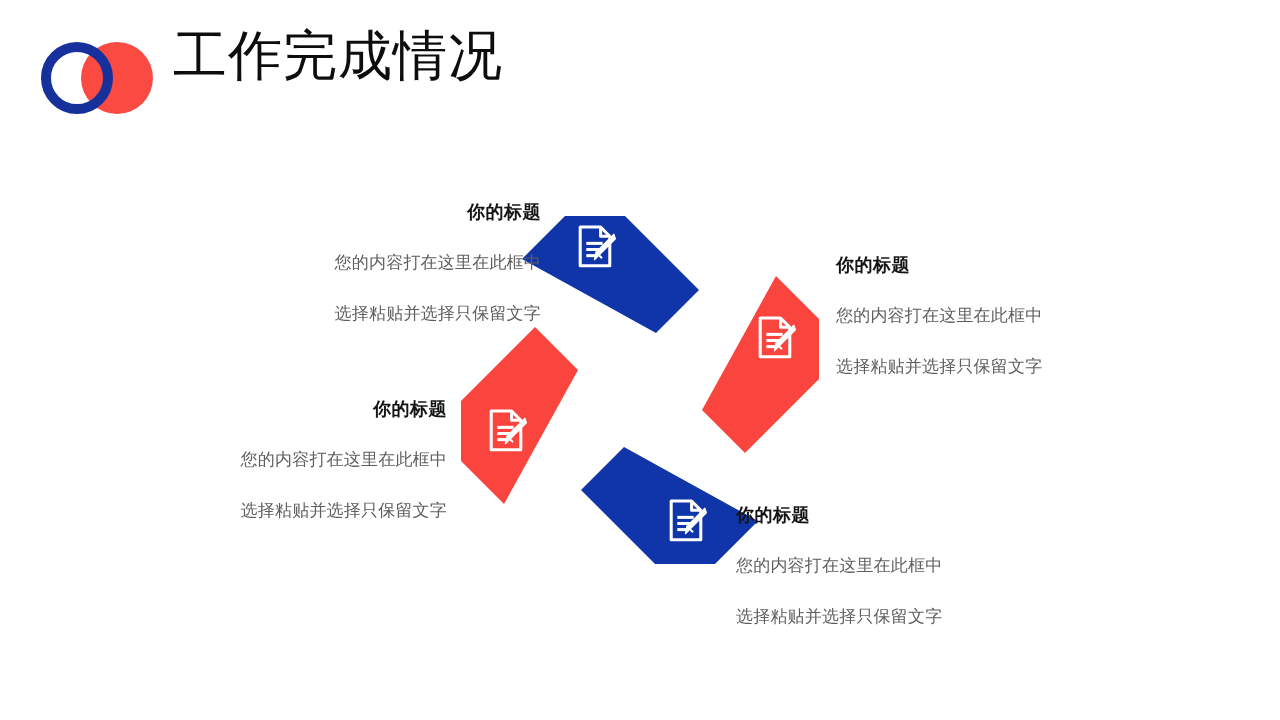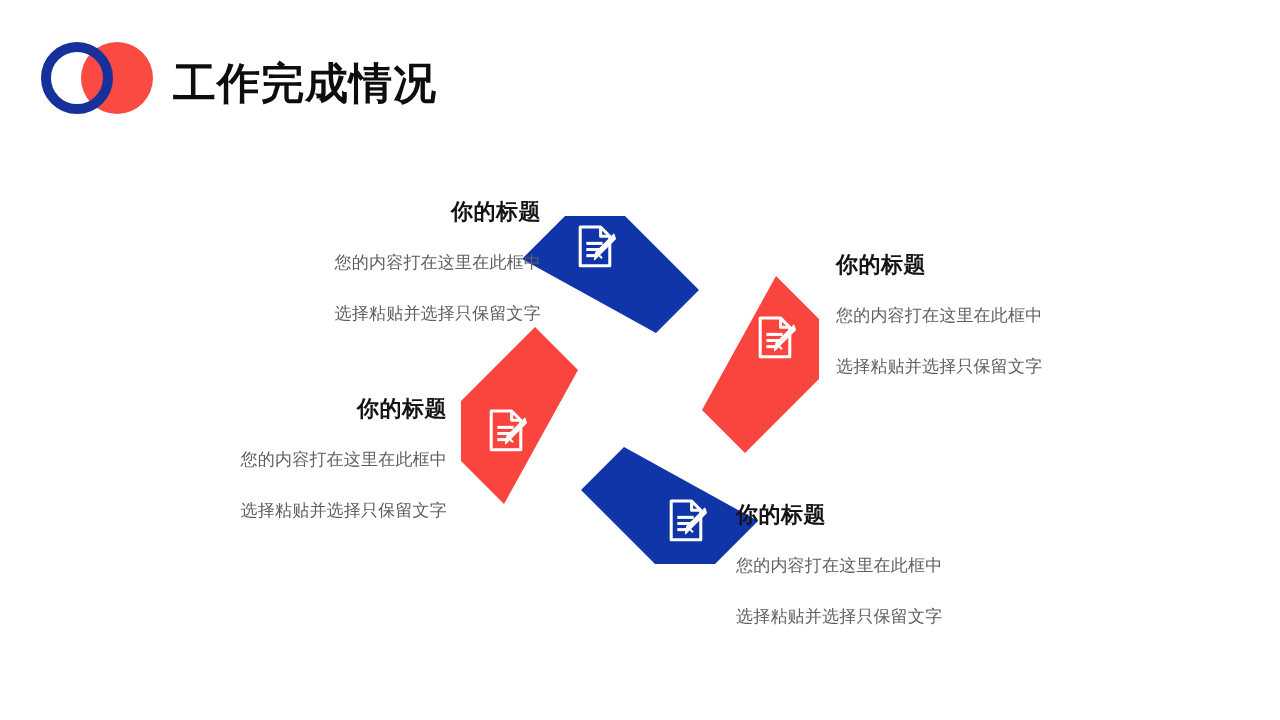--- a/index.html
+++ b/index.html
@@ -26,24 +26,24 @@
   #brand-logo {
     position: absolute;
     left: 33px;
     top: 41px;
     width: 128px;
     height: 74px;
   }
   #slide-title {
     position: absolute;
     left: 173px;
-    top: 56px;
+    top: 28px;
     font-family: "Liberation Serif", "DejaVu Serif", serif;
-    font-size: 43px;
-    font-weight: 700;
+    font-size: 54px;
+    font-weight: 400;
     color: #0d0d0d;
     letter-spacing: 1px;
     line-height: 56px;
     white-space: nowrap;
   }
 
   
   #pinwheel-diagram {
     position: absolute;
     left: 440px;
@@ -56,21 +56,21 @@
     width: 400px;
     height: 390px;
   }
 
   
   .callout {
     position: absolute;
     width: 330px;
   }
   .callout .callout-title {
-    font-size: 22px;
+    font-size: 18px;
     font-weight: 700;
     color: #141414;
     line-height: 30px;
     letter-spacing: 0.5px;
     margin: 0 0 4px 0;
     white-space: nowrap;
   }
   .callout .callout-line {
     font-size: 17px;
     color: #5e5e5e;

